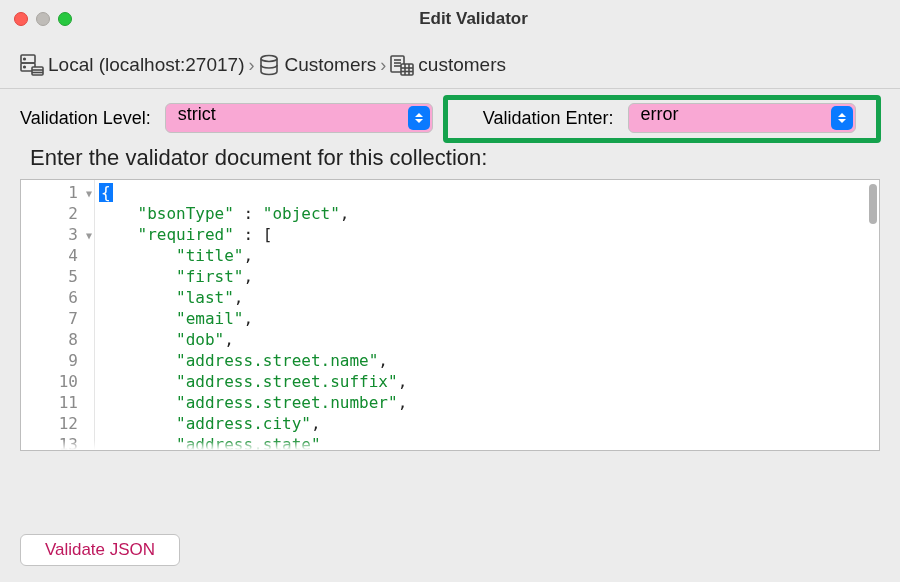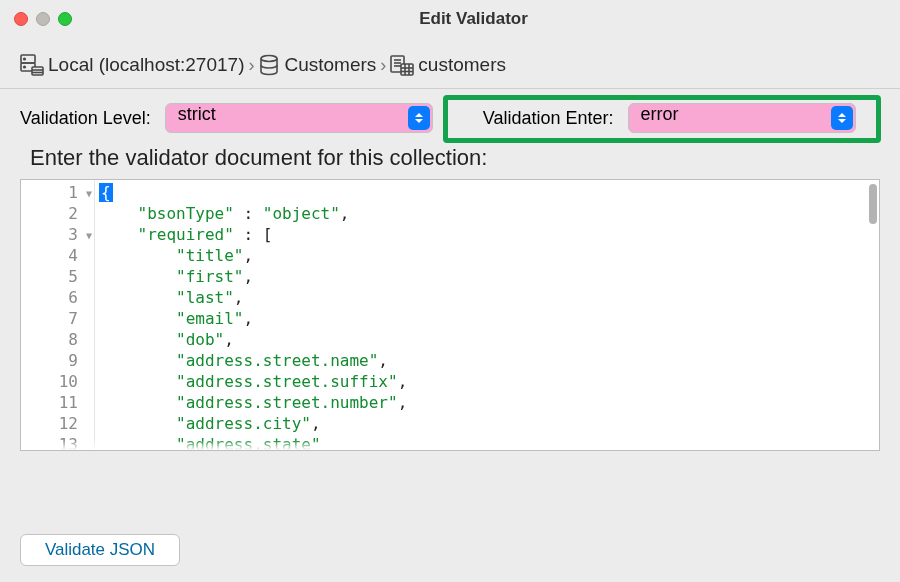--- a/index.html
+++ b/index.html
@@ -166,21 +166,21 @@
     bottom: 16px; left: 20px; right: 20px;
     display: flex;
     align-items: center;
   }
   .btn {
     height: 32px;
     border-radius: 6px;
     border: 1px solid #c3c3c3;
     background: #fff;
     font-size: 17px;
-    color: #0369a1;
+    color: #be185d;
     display: flex;
     align-items: center;
     justify-content: center;
     padding: 0 20px;
     cursor: default;
   }
   .btn.primary {
     background: #0a7aff;
     border-color: #0a7aff;
     color: #fff;

